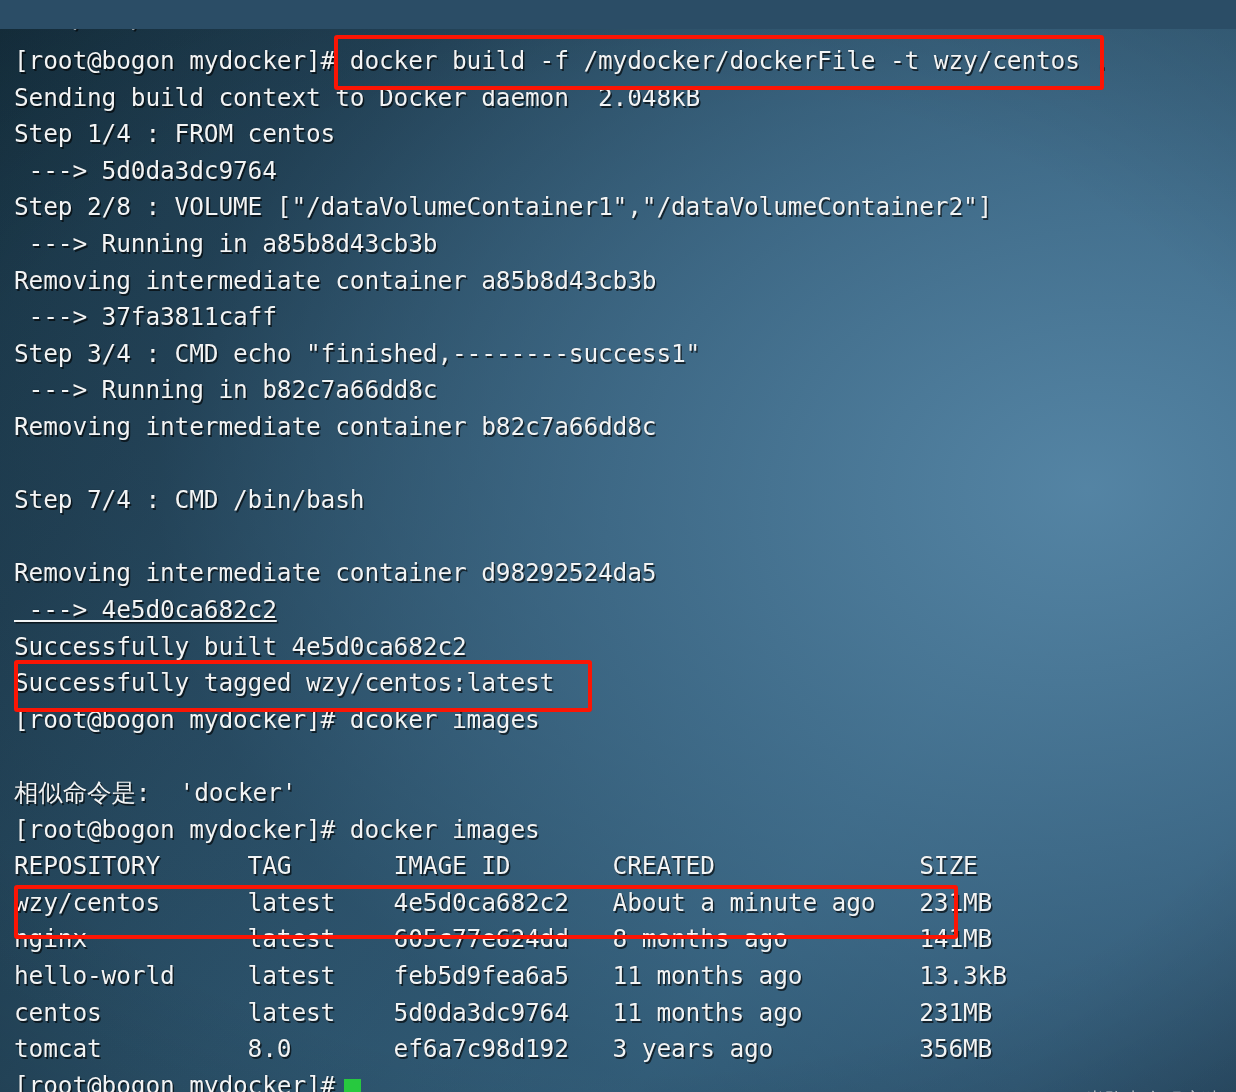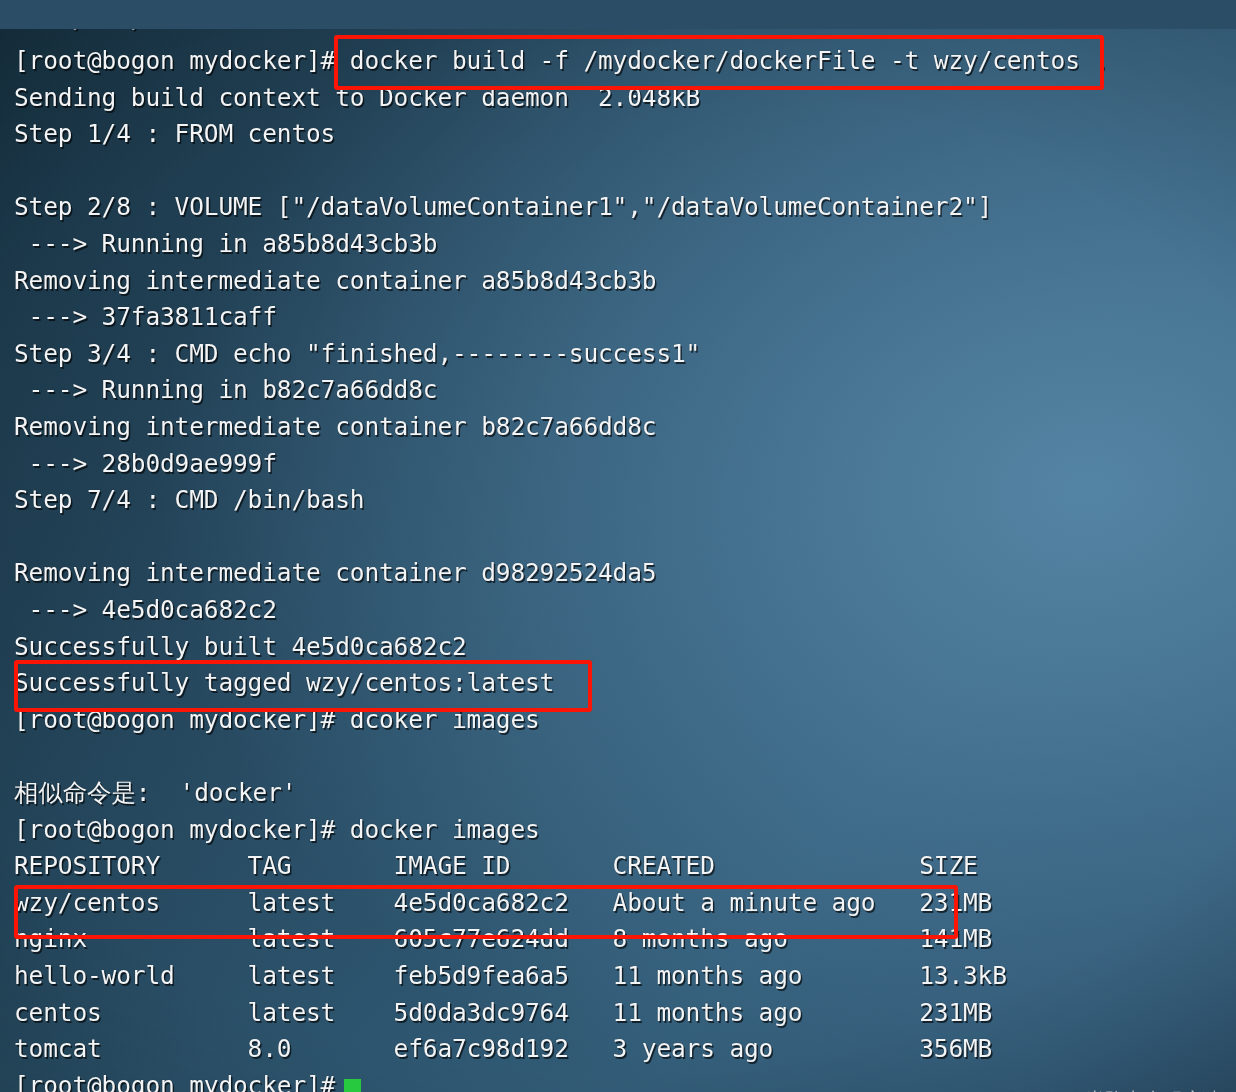--- a/index.html
+++ b/index.html
@@ -64,31 +64,31 @@
 </head>
 <body>
 
 <div id="screen">
 
   <div id="term">
       <div class="line clipped" style="top: -28px;">CMD /bin/bash</div>
       <div class="line" style="top: 14px;">[root@bogon mydocker]# docker build -f /mydocker/dockerFile -t wzy/centos .</div>
       <div class="line" style="top: 50.6px;">Sending build context to Docker daemon  2.048kB</div>
       <div class="line" style="top: 87.2px;">Step 1/4 : FROM centos</div>
+      <div class="line" style="top: 123.8px;"> ---&gt; 5d0da3dc9764</div>
       <div class="line" style="top: 160.4px;">Step 2/8 : VOLUME ["/dataVolumeContainer1","/dataVolumeContainer2"]</div>
       <div class="line" style="top: 197px;"> ---&gt; Running in a85b8d43cb3b</div>
       <div class="line" style="top: 233.6px;">Removing intermediate container a85b8d43cb3b</div>
       <div class="line" style="top: 270.2px;"> ---&gt; 37fa3811caff</div>
       <div class="line" style="top: 306.8px;">Step 3/4 : CMD echo "finished,--------success1"</div>
       <div class="line" style="top: 343.4px;"> ---&gt; Running in b82c7a66dd8c</div>
       <div class="line" style="top: 380px;">Removing intermediate container b82c7a66dd8c</div>
-      <div class="line" style="top: 416.6px;"> ---&gt; 28b0d9ae999f</div>
       <div class="line" style="top: 453.2px;">Step 7/4 : CMD /bin/bash</div>
       <div class="line" style="top: 526.4px;">Removing intermediate container d98292524da5</div>
-      <div class="line" style="top: 563px;"> ---&gt; 4e5d0ca682c2</div>
+      <div class="line" style="top: 563px; text-decoration: underline;"> ---&gt; 4e5d0ca682c2</div>
       <div class="line" style="top: 599.6px;">Successfully built 4e5d0ca682c2</div>
       <div class="line" style="top: 636.2px;">Successfully tagged wzy/centos:latest</div>
       <div class="line" style="top: 672.8px;">[root@bogon mydocker]# dcoker images</div>
       <div class="line" style="top: 746px;">相似命令是:  'docker'</div>
       <div class="line" style="top: 819.2px;">REPOSITORY      TAG       IMAGE ID       CREATED              SIZE</div>
       <div class="line" style="top: 782.6px;">[root@bogon mydocker]# docker images</div>
       <div class="line" style="top: 855.8px;">wzy/centos      latest    4e5d0ca682c2   About a minute ago   231MB</div>
       <div class="line" style="top: 892.4px;">nginx           latest    605c77e624dd   8 months ago         141MB</div>
       <div class="line" style="top: 929px;">hello-world     latest    feb5d9fea6a5   11 months ago        13.3kB</div>
       <div class="line" style="top: 965.6px;">centos          latest    5d0da3dc9764   11 months ago        231MB</div>

